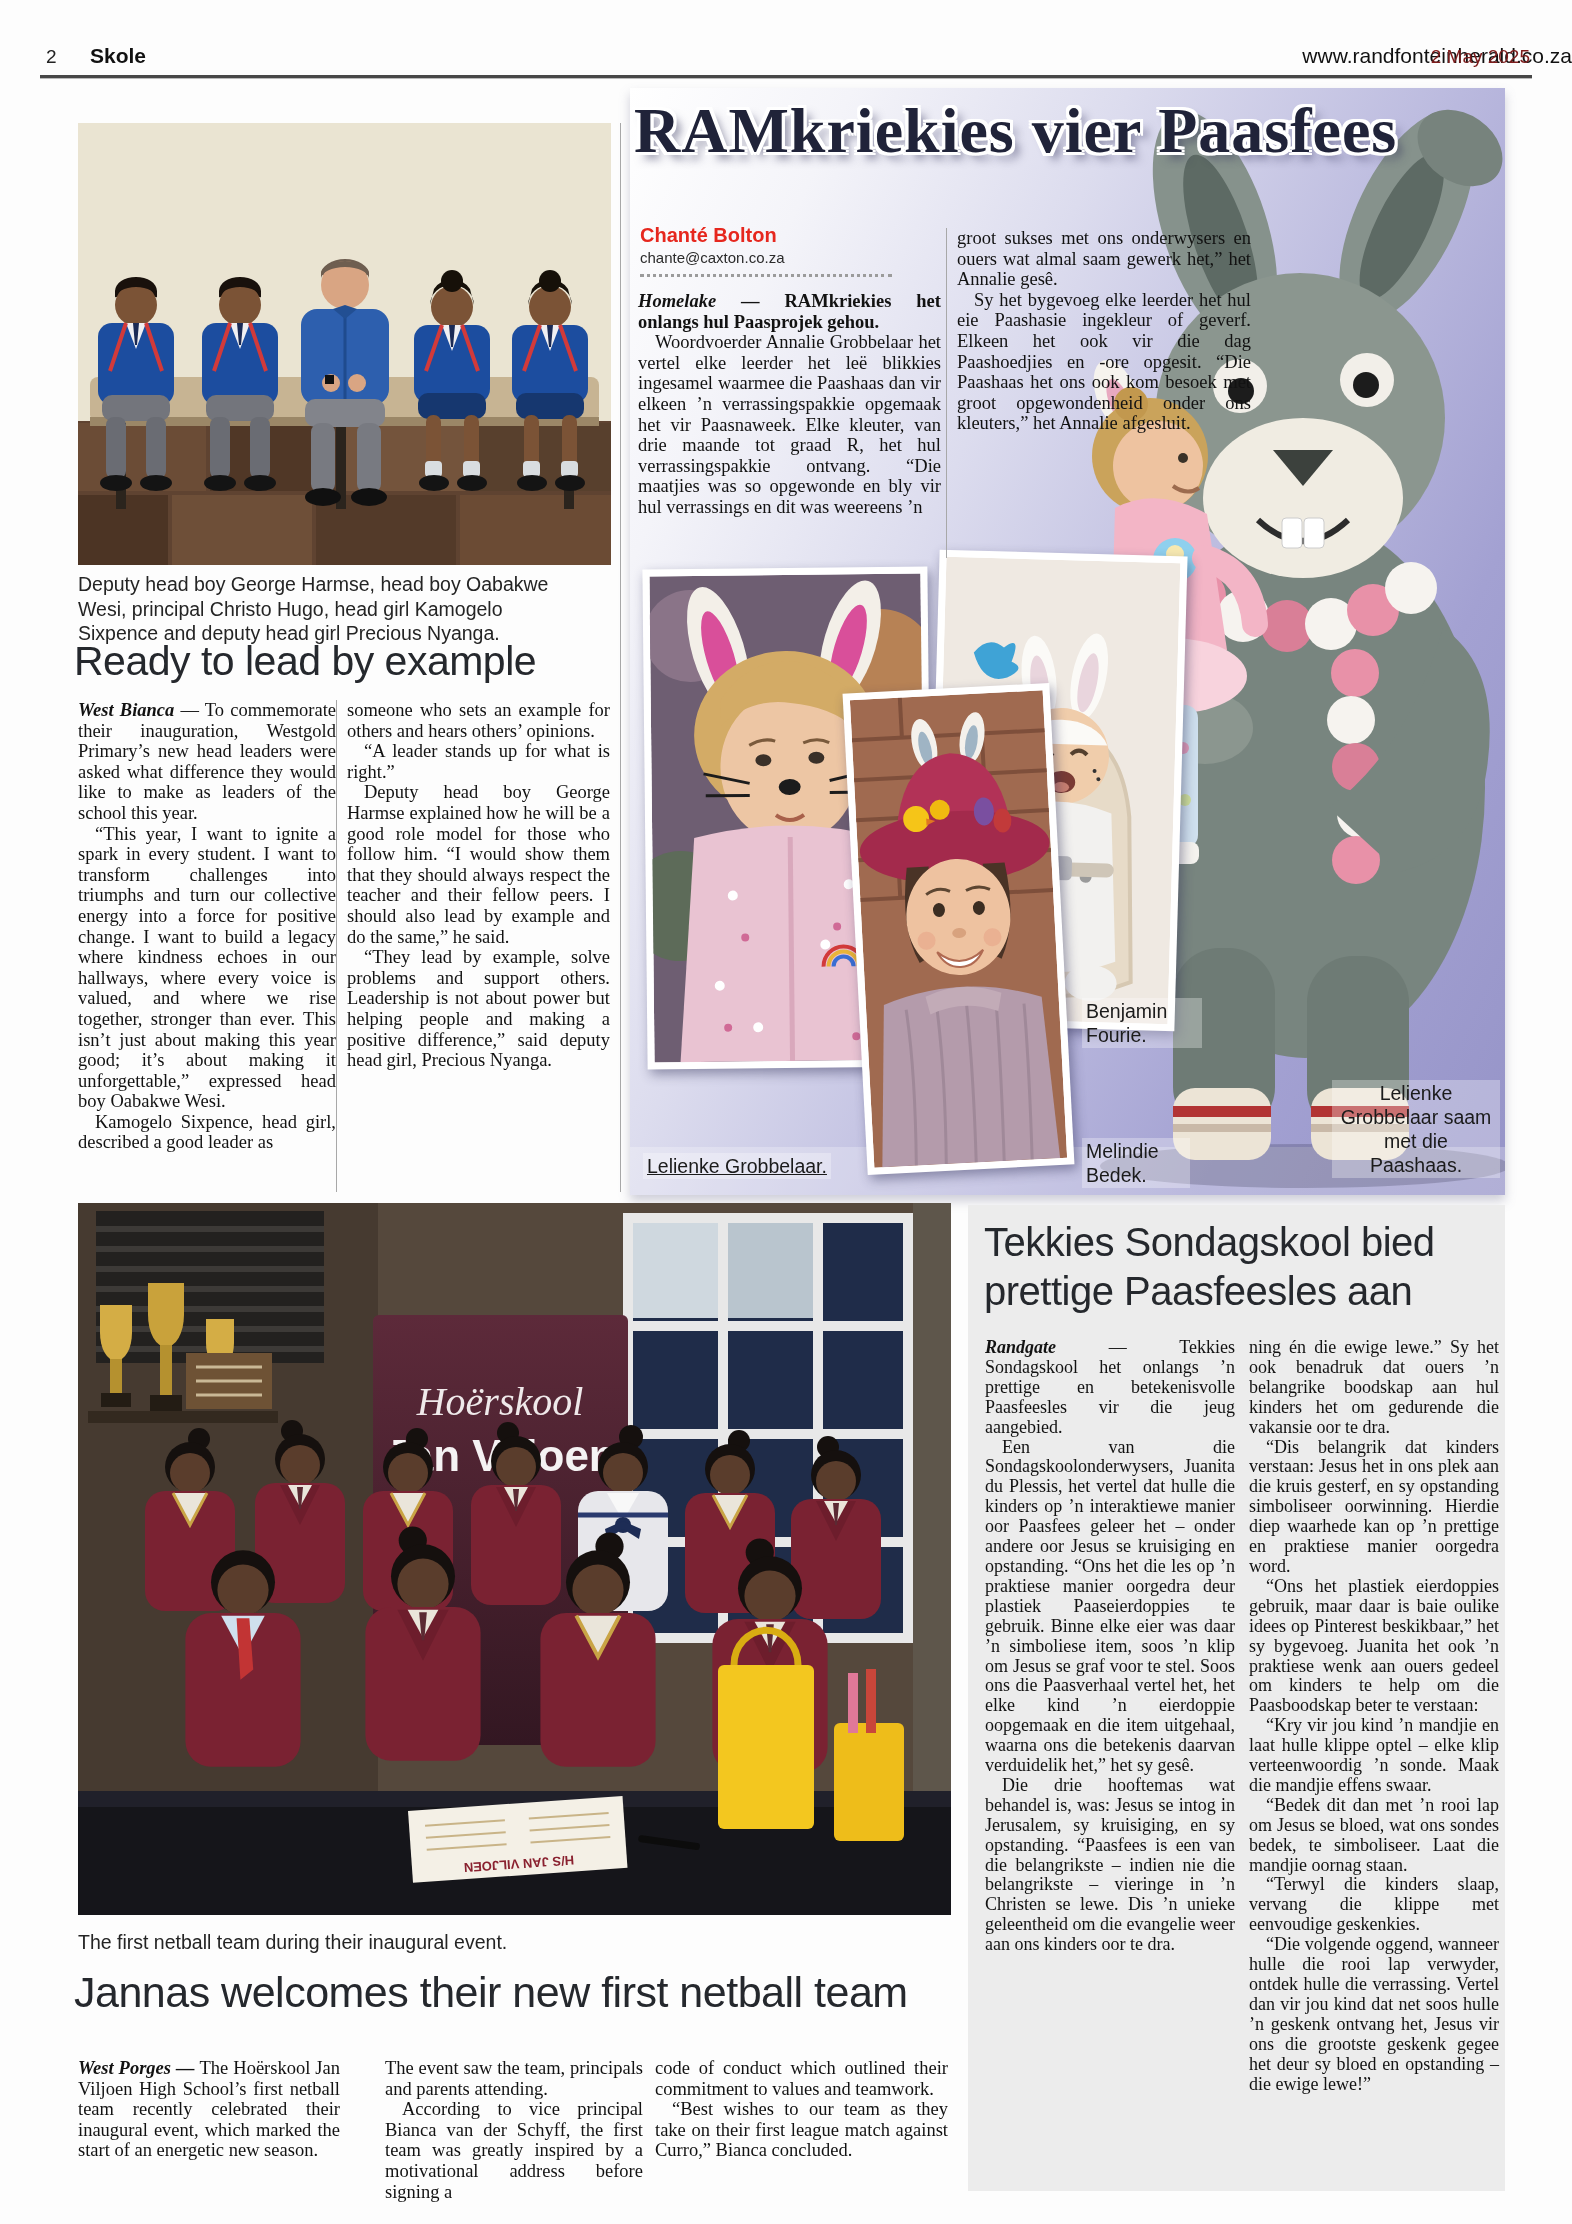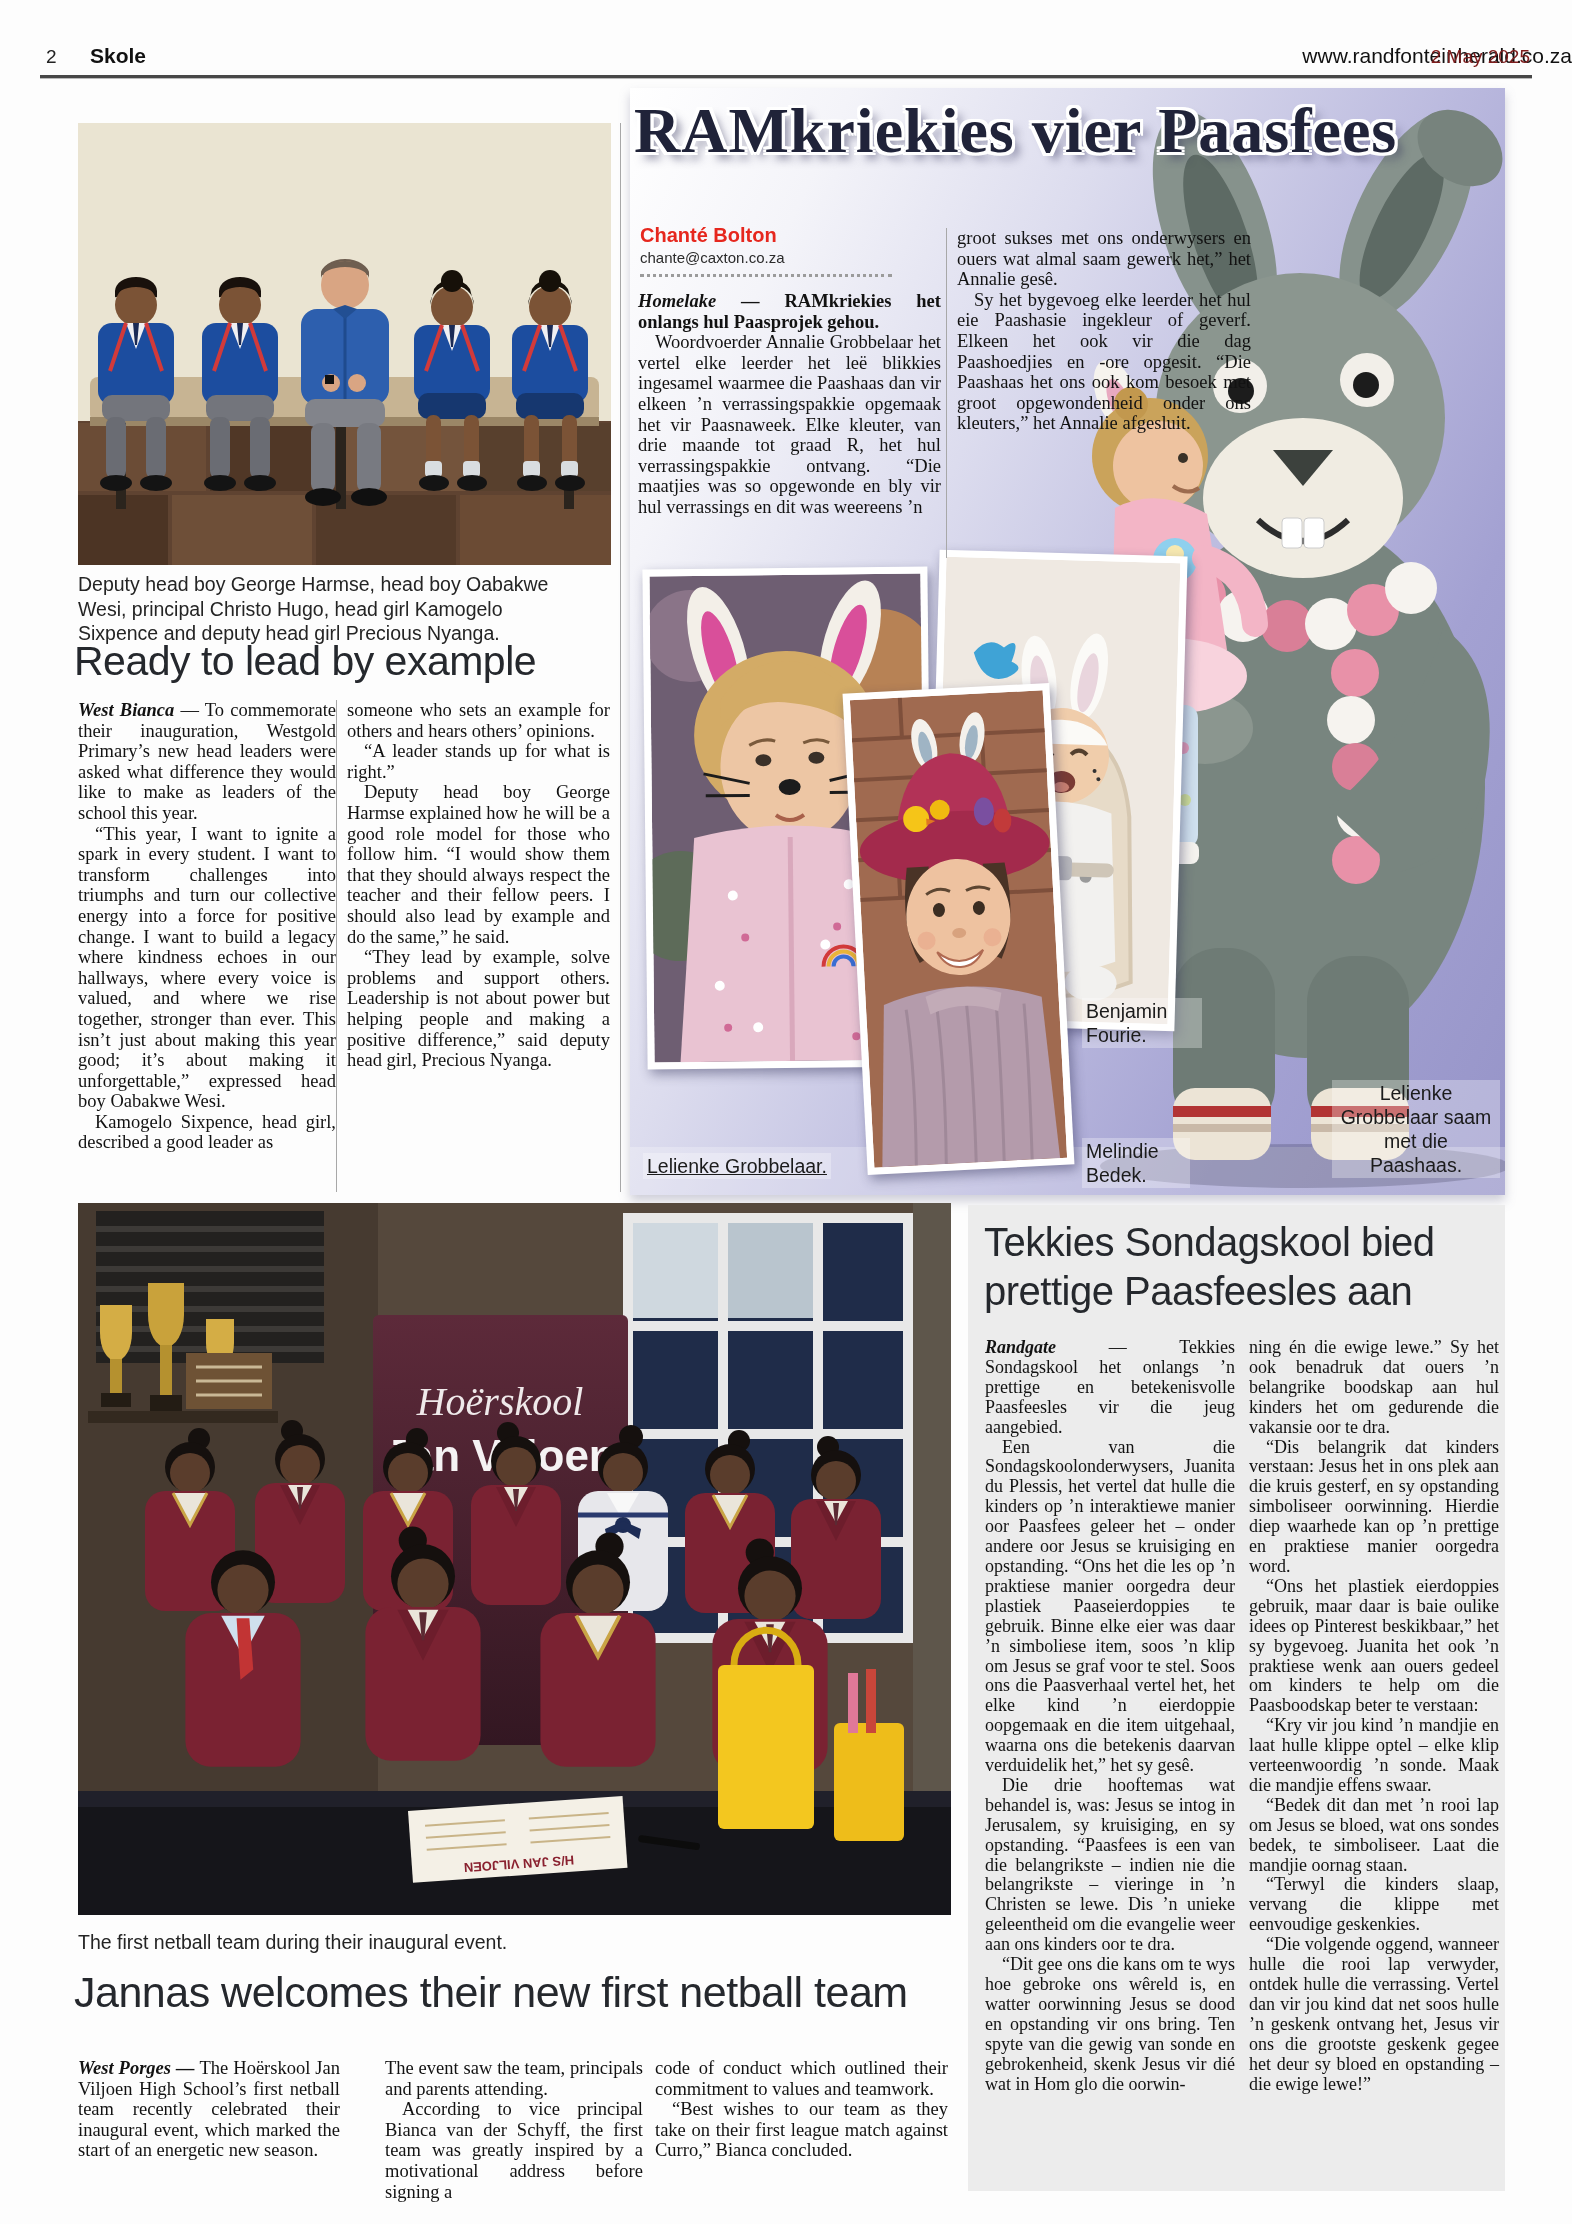--- a/index.html
+++ b/index.html
@@ -393,21 +393,20 @@
   <div class="pcap" style="left:1082px;top:998px;width:112px;z-index:6;">Benjamin Fourie.</div>
   <div class="pcap" style="left:1082px;top:1138px;width:100px;z-index:6;">Melindie Bedek.</div>
   <div class="pcap" style="left:1332px;top:1080px;width:160px;text-align:center;z-index:6;">Lelienke Grobbelaar saam met die Paashaas.</div>
 
   <div class="abs" id="tekkies-box"></div>
   <div class="h-sans" id="tekkies-headline">Tekkies Sondagskool bied prettige Paasfeesles aan</div>
   <div class="col col-sm" style="left:985px;top:1338px;width:250px;">
       <p><span class="dateline">Randgate</span> — Tekkies Sondagskool het onlangs ’n prettige en betekenisvolle Paasfeesles vir die jeug aangebied.</p>
       <p>Een van die Sondagskoolonderwysers, Juanita du Plessis, het vertel dat hulle die kinders op ’n interaktiewe manier oor Paasfees geleer het – onder andere oor Jesus se kruisiging en opstanding. “Ons het die les op ’n praktiese manier oorgedra deur plastiek Paaseierdoppies te gebruik. Binne elke eier was daar ’n simboliese item, soos ’n klip om Jesus se graf voor te stel. Soos ons die Paasverhaal vertel het, het elke kind ’n eierdoppie oopgemaak en die item uitgehaal, waarna ons die betekenis daarvan verduidelik het,” het sy gesê.</p>
       <p>Die drie hooftemas wat behandel is, was: Jesus se intog in Jerusalem, sy kruisiging, en sy opstanding. “Paasfees is een van die belangrikste – indien nie die belangrikste – vieringe in ’n Christen se lewe. Dis ’n unieke geleentheid om die evangelie weer aan ons kinders oor te dra.</p>
-      <p>“Dit gee ons die kans om te wys hoe gebroke ons wêreld is, en watter oorwinning Jesus se dood en opstanding vir ons bring. Ten spyte van die gewig van sonde en gebrokenheid, skenk Jesus vir dié wat in Hom glo die oorwin-</p>
     </div>
   <div class="col col-sm" style="left:1249px;top:1338px;width:250px;">
       <p>ning én die ewige lewe.” Sy het ook benadruk dat ouers ’n belangrike boodskap aan hul kinders het om gedurende die vakansie oor te dra.</p>
       <p>“Dis belangrik dat kinders verstaan: Jesus het in ons plek aan die kruis gesterf, en sy opstanding simboliseer oorwinning. Hierdie diep waarhede kan op ’n prettige en praktiese manier oorgedra word.</p>
       <p>“Ons het plastiek eierdoppies gebruik, maar daar is baie oulike idees op Pinterest beskikbaar,” het sy bygevoeg. Juanita het ook ’n praktiese wenk aan ouers gedeel om kinders te help om die Paasboodskap beter te verstaan:</p>
       <p>“Kry vir jou kind ’n mandjie en laat hulle klippe optel – elke klip verteenwoordig ’n sonde. Maak die mandjie effens swaar.</p>
       <p>“Bedek dit dan met ’n rooi lap om Jesus se bloed, wat ons sondes bedek, te simboliseer. Laat die mandjie oornag staan.</p>
       <p>“Terwyl die kinders slaap, vervang die klippe met eenvoudige geskenkies.</p>
       <p>“Die volgende oggend, wanneer hulle die rooi lap verwyder, ontdek hulle die verrassing. Vertel dan vir jou kind dat net soos hulle ’n geskenk ontvang het, Jesus vir ons die grootste geskenk gegee het deur sy bloed en opstanding – die ewige lewe!”</p>
     </div>

